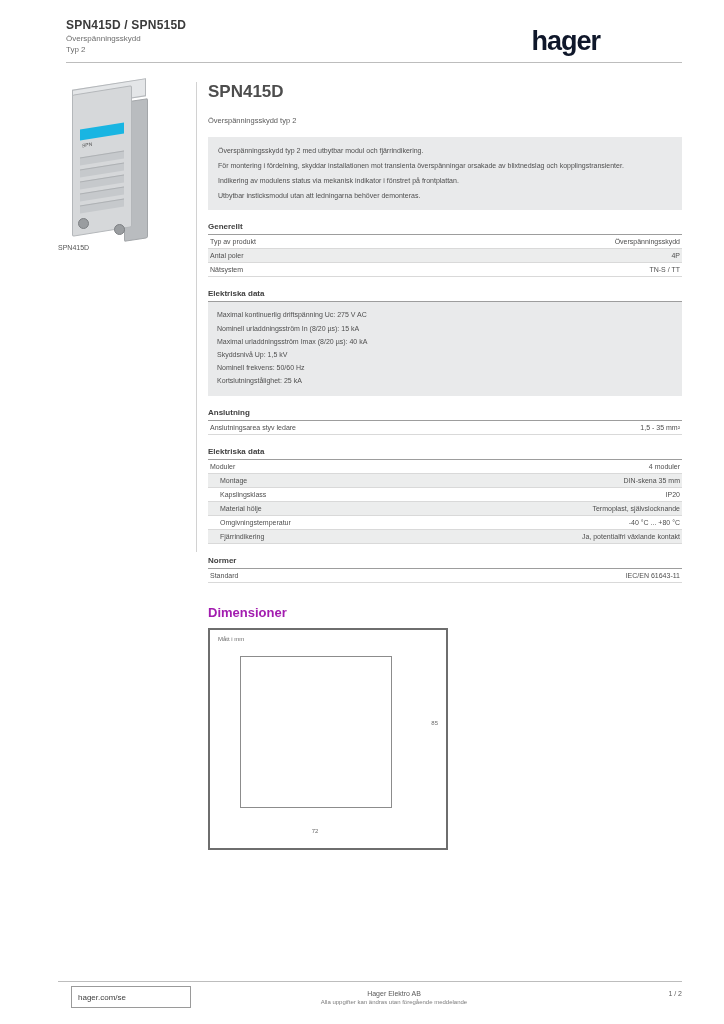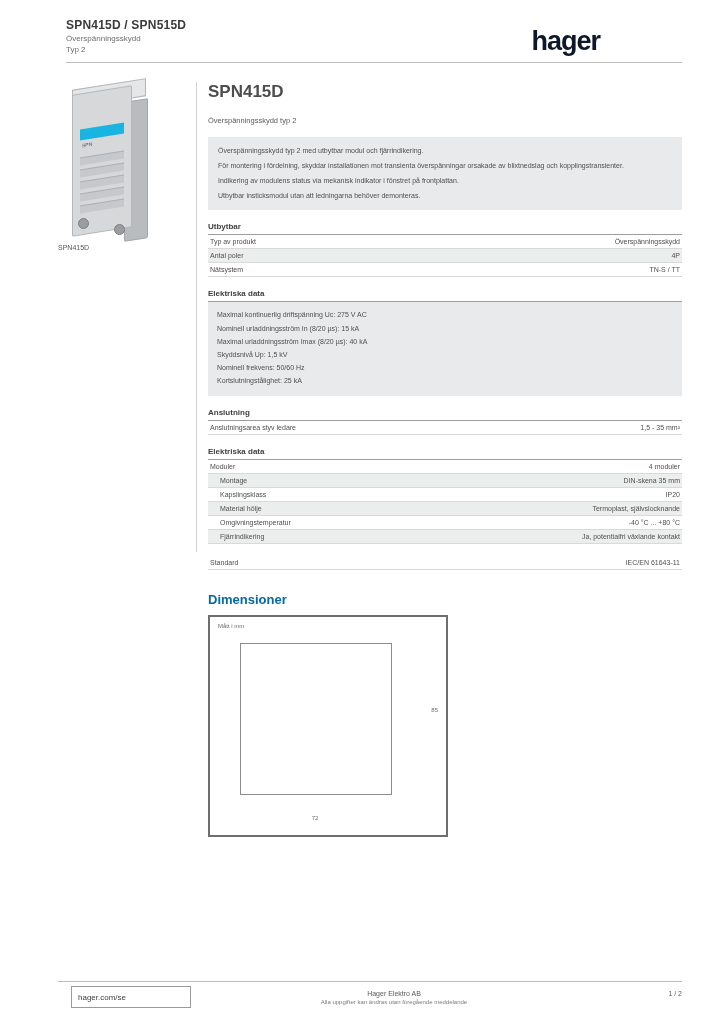--- a/index.html
+++ b/index.html
@@ -217,21 +217,21 @@
     font-size: 7px;
     line-height: 1.6;
     color: #4f4f4f;
   }
   .block-grey div { margin-bottom: 2px; }
 
   
   .dim-title {
     font-size: 13px;
     font-weight: bold;
-    color: #0369a1;
+    color: #a21caf;
     margin: 22px 0 8px 0;
   }
   .dim-box {
     width: 236px;
     height: 218px;
     border: 2px solid #6e6e6e;
     position: relative;
     background: #fff;
   }
   .dim-inner-rect {
@@ -348,21 +348,21 @@
     <div class="lead">Överspänningsskydd typ 2</div>
 
     <div class="desc-block">
       <p>Överspänningsskydd typ 2 med utbytbar modul och fjärrindikering.</p>
       <p>För montering i fördelning, skyddar installationen mot transienta överspänningar orsakade av blixtnedslag och kopplingstransienter.</p>
       <p>Indikering av modulens status via mekanisk indikator i fönstret på frontplattan.</p>
       <p>Utbytbar insticksmodul utan att ledningarna behöver demonteras.</p>
     </div>
 
     <div class="section">
-      <div class="section-head">Utbytbar</div>
+      <div class="section-head">Generellt</div>
       <div class="row">
         <span class="k">Typ av produkt</span>
         <span class="v">Överspänningsskydd</span>
       </div>
       <div class="row alt">
         <span class="k">Antal poler</span>
         <span class="v">4P</span>
       </div>
       <div class="row">
         <span class="k">Nätsystem</span>
@@ -412,20 +412,21 @@
         <span class="k sub">Omgivningstemperatur</span>
         <span class="v">-40 °C ... +80 °C</span>
       </div>
       <div class="row alt">
         <span class="k sub">Fjärrindikering</span>
         <span class="v">Ja, potentialfri växlande kontakt</span>
       </div>
     </div>
 
     <div class="section">
+      <div class="section-head">Normer</div>
       <div class="row">
         <span class="k">Standard</span>
         <span class="v">IEC/EN 61643-11</span>
       </div>
     </div>
 
     <div class="dim-title">Dimensioner</div>
     <div class="dim-box">
       <div class="dim-note">Mått i mm</div>
       <div class="dim-inner-rect"></div>

